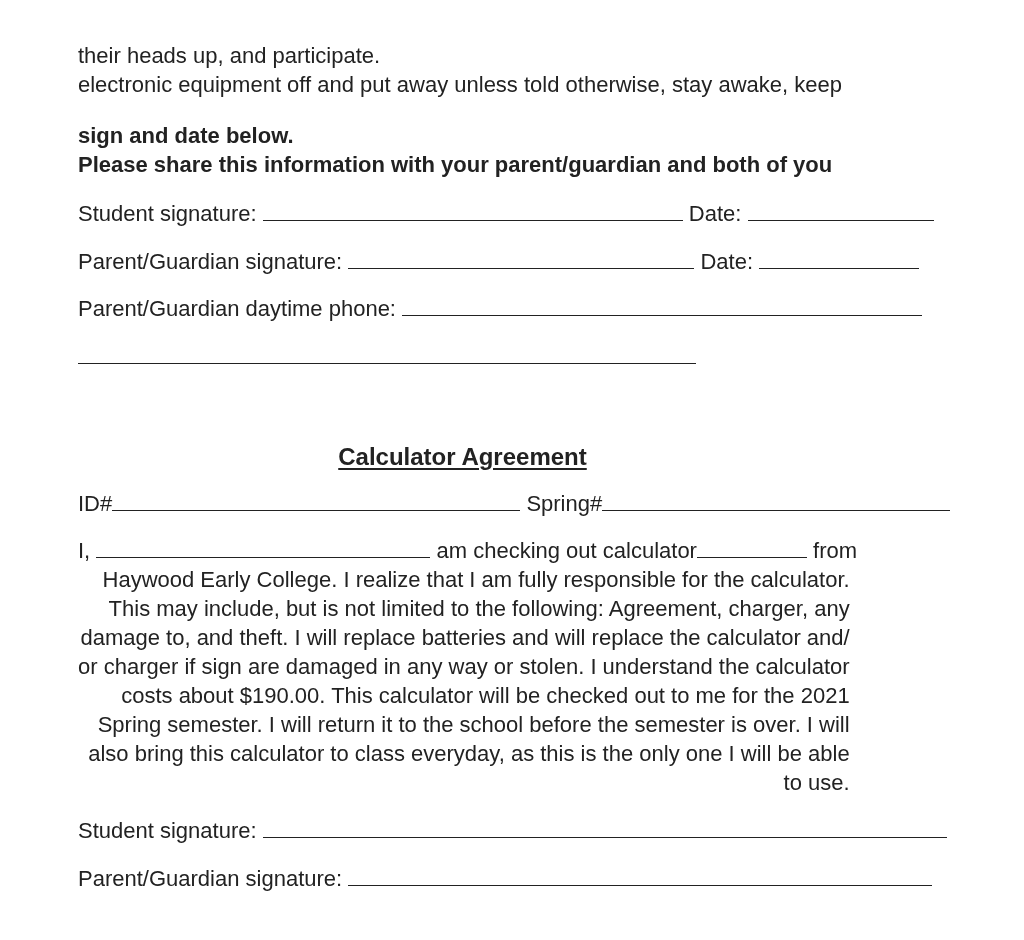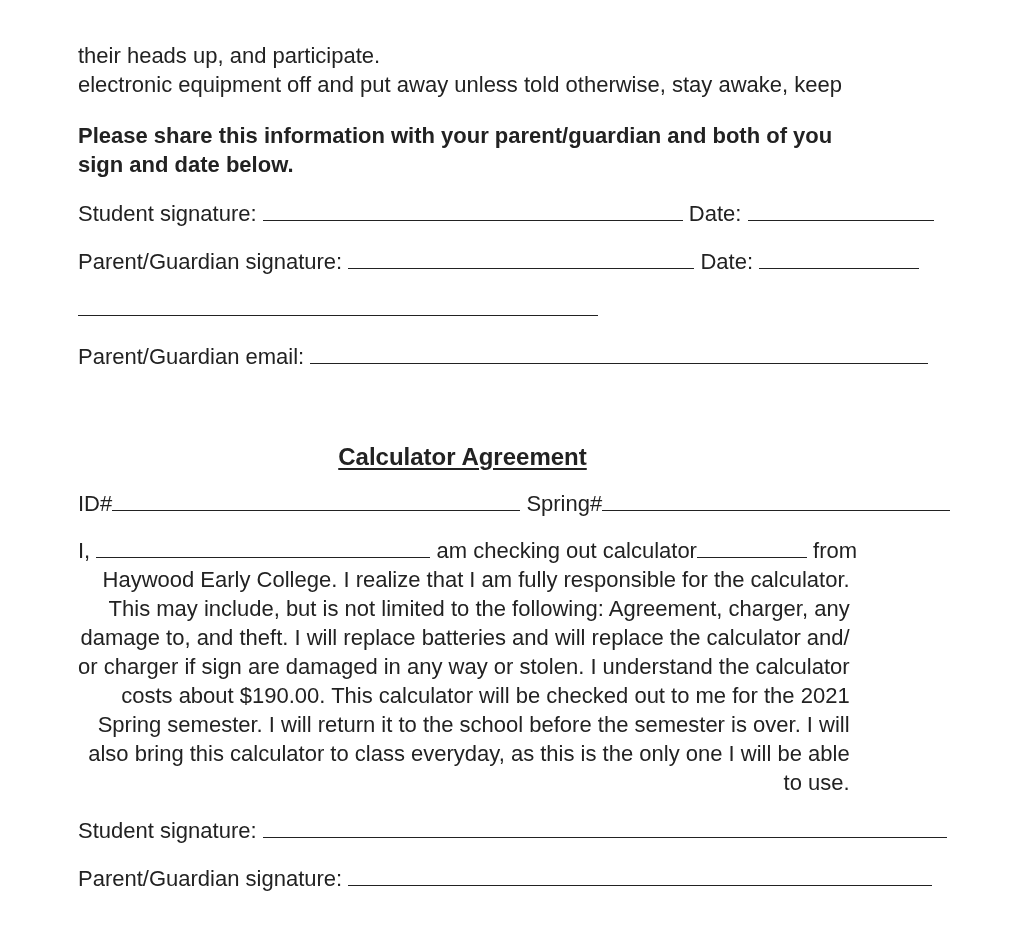--- a/index.html
+++ b/index.html
@@ -15,44 +15,44 @@
 </style>
 </head>
 <body>
 
 <div class="blk" style="top:41px;">
   <div>their heads up, and participate.</div>
   <div>electronic equipment off and put away unless told otherwise, stay awake, keep</div>
 </div>
 
 <div class="blk bold" style="top:121px;">
+  <div>sign and date below.</div>
   <div>Please share this information with your parent/guardian and both of you</div>
-  <div>sign and date below.</div>
 </div>
 
 <div class="blk" style="top:199px;">
   <span>Student signature:</span>
   <span class="line" style="width:420px;"></span>
   <span>Date:</span>
   <span class="line" style="width:186px;"></span>
 </div>
 
 <div class="blk" style="top:247px;">
   <span>Parent/Guardian signature:</span>
   <span class="line" style="width:346px;"></span>
   <span>Date:</span>
   <span class="line" style="width:160px;"></span>
 </div>
 
 <div class="blk" style="top:294px;">
+  <span>Parent/Guardian daytime phone:</span>
   <span class="line" style="width:520px;"></span>
 </div>
 
 <div class="blk" style="top:342px;">
-  <span>Parent/Guardian email:</span>
   <span class="line" style="width:618px;"></span>
 </div>
 
 <div class="title">
   <span>Calculator Agreement</span>
 </div>
 
 <div class="blk" style="top:489px;">
   <span>ID#</span><span class="line" style="width:408px;"></span>
   <span>Spring#</span><span class="line" style="width:348px;"></span>

